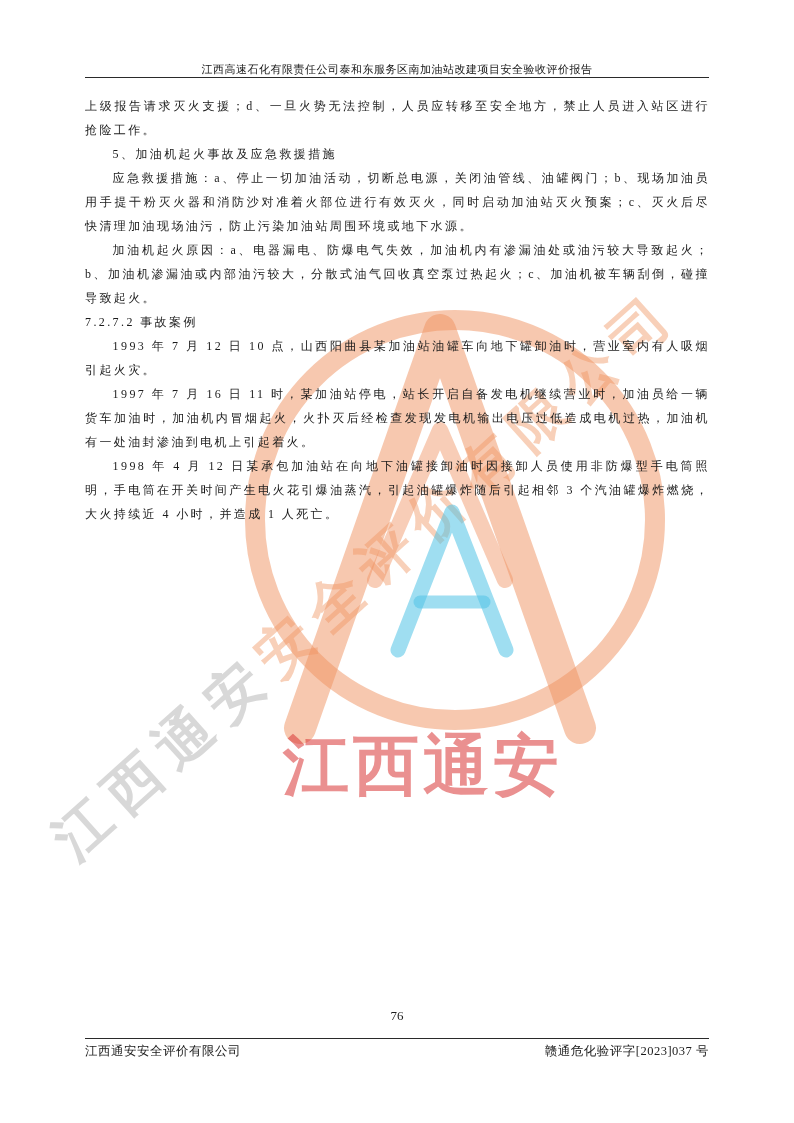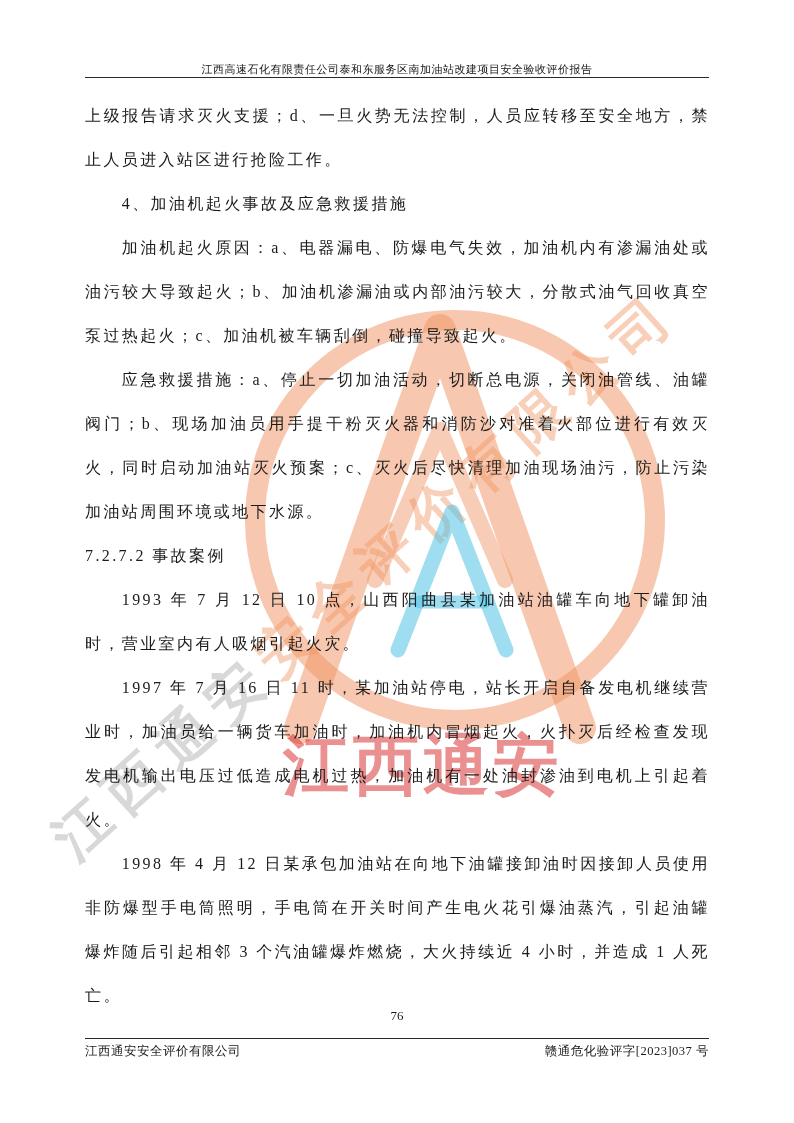--- a/index.html
+++ b/index.html
@@ -35,21 +35,21 @@
     left:85px; top:62px; width:624px;
     text-align:center;
     font-size:11px; color:#151515;
     border-bottom:1.5px solid #2a2a2a;
     letter-spacing:0.5px;
   }
   
   .content {
     position:absolute; z-index:1;
     left:85px; top:94px; width:625px;
-    font-size:16px; line-height:44px;
+    font-size:12px; line-height:24px;
     letter-spacing:2.4px;
     color:#1b1b1b;
     text-align:justify;
   }
   .content p { margin:0; }
   .para.indent { text-indent:2.3em; }
   .section-heading { font-weight:normal; }
   
   .page-number {
     position:absolute; z-index:1;
@@ -89,23 +89,23 @@
       </g>
     </svg>
 
     <div class="wm-stamp">江西通安</div>
   </div>
 
   <div class="header">江西高速石化有限责任公司泰和东服务区南加油站改建项目安全验收评价报告</div>
 
   <div class="content">
     <p class="para">上级报告请求灭火支援；d、一旦火势无法控制，人员应转移至安全地方，禁止人员进入站区进行抢险工作。</p>
-    <p class="para indent">4、加油机起火事故及应急救援措施</p>
+    <p class="para indent">5、加油机起火事故及应急救援措施</p>
+    <p class="para indent">应急救援措施：a、停止一切加油活动，切断总电源，关闭油管线、油罐阀门；b、现场加油员用手提干粉灭火器和消防沙对准着火部位进行有效灭火，同时启动加油站灭火预案；c、灭火后尽快清理加油现场油污，防止污染加油站周围环境或地下水源。</p>
     <p class="para indent">加油机起火原因：a、电器漏电、防爆电气失效，加油机内有渗漏油处或油污较大导致起火；b、加油机渗漏油或内部油污较大，分散式油气回收真空泵过热起火；c、加油机被车辆刮倒，碰撞导致起火。</p>
-    <p class="para indent">应急救援措施：a、停止一切加油活动，切断总电源，关闭油管线、油罐阀门；b、现场加油员用手提干粉灭火器和消防沙对准着火部位进行有效灭火，同时启动加油站灭火预案；c、灭火后尽快清理加油现场油污，防止污染加油站周围环境或地下水源。</p>
     <p class="para section-heading">7.2.7.2 事故案例</p>
     <p class="para indent">1993 年 7 月 12 日 10 点，山西阳曲县某加油站油罐车向地下罐卸油时，营业室内有人吸烟引起火灾。</p>
     <p class="para indent">1997 年 7 月 16 日 11 时，某加油站停电，站长开启自备发电机继续营业时，加油员给一辆货车加油时，加油机内冒烟起火，火扑灭后经检查发现发电机输出电压过低造成电机过热，加油机有一处油封渗油到电机上引起着火。</p>
     <p class="para indent">1998 年 4 月 12 日某承包加油站在向地下油罐接卸油时因接卸人员使用非防爆型手电筒照明，手电筒在开关时间产生电火花引爆油蒸汽，引起油罐爆炸随后引起相邻 3 个汽油罐爆炸燃烧，大火持续近 4 小时，并造成 1 人死亡。</p>
   </div>
 
   <div class="page-number">76</div>
   <div class="footer-rule"></div>
   <div class="footer-row">
     <span>江西通安安全评价有限公司</span>

